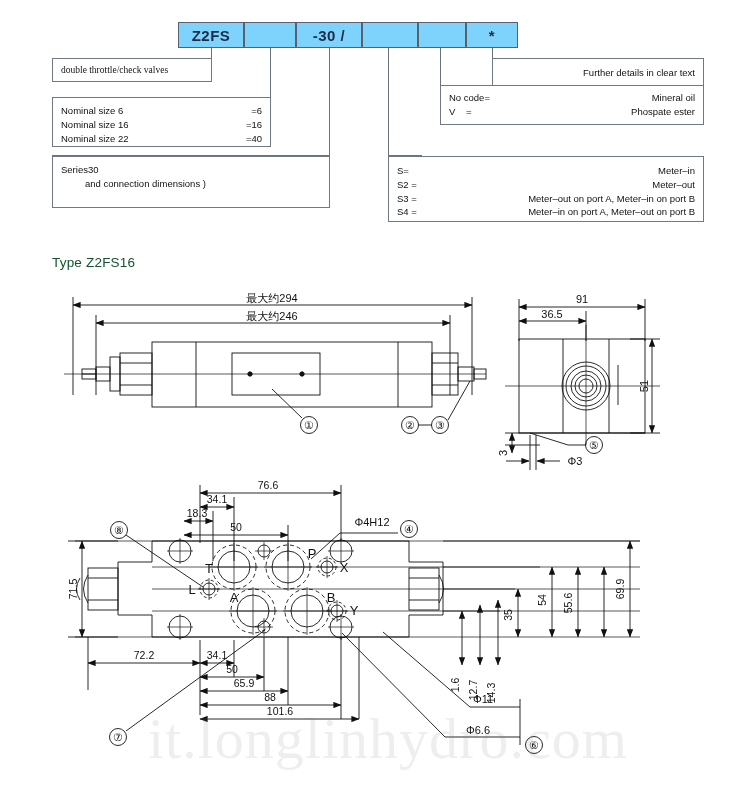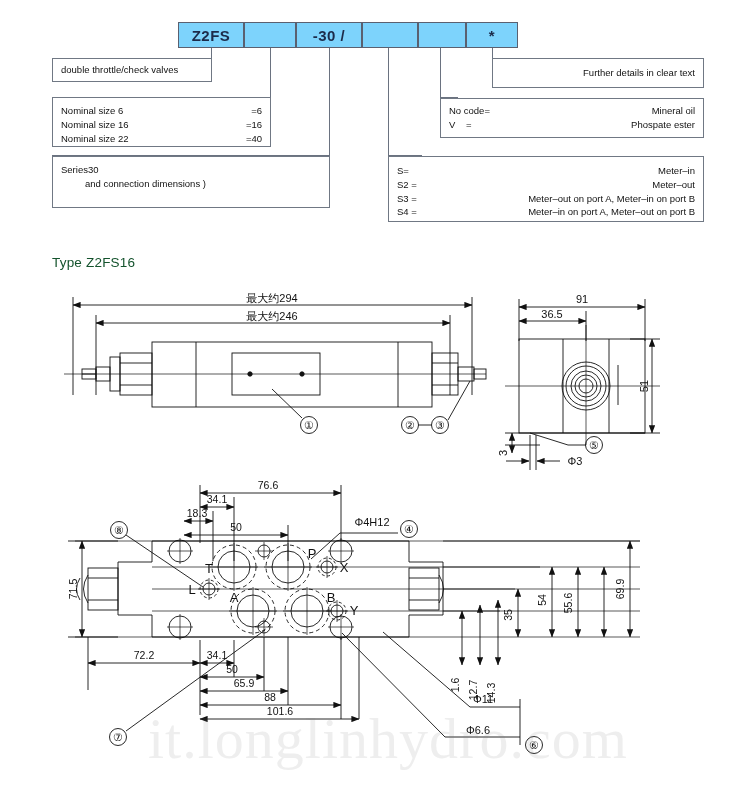--- a/index.html
+++ b/index.html
@@ -90,21 +90,21 @@
   <div class="lead v" style="left:329px;top:48px;height:107px;"></div>
   <div class="lead h" style="left:52px;top:155px;width:278px;"></div>
 
   <div class="lead v" style="left:388px;top:48px;height:107px;"></div>
   <div class="lead h" style="left:388px;top:155px;width:34px;"></div>
   <div class="lead v" style="left:440px;top:48px;height:49px;"></div>
   <div class="lead h" style="left:440px;top:97px;width:18px;"></div>
   <div class="lead v" style="left:492px;top:48px;height:18px;"></div>
   <div class="lead h" style="left:492px;top:66px;width:18px;"></div>
 
-  <div class="desc-box" style="left:52px;top:58px;width:160px;height:24px;display:flex;align-items:center;">
+  <div class="desc-box" style="left:52px;top:58px;width:160px;height:24px;display:flex;font-family:Liberation Serif, serif;">
     <span class="single">double throttle/check valves</span>
   </div>
 
   <div class="desc-box" style="left:52px;top:97px;width:219px;height:50px;padding-top:6px;">
     <div class="row">
         <span class="l">Nominal size 6</span>
         <span class="r">=6</span>
       </div>
     <div class="row">
         <span class="l">Nominal size 16</span>
@@ -118,21 +118,21 @@
 
   <div class="desc-box" style="left:52px;top:156px;width:278px;height:52px;padding-top:6px;position:absolute;">
     <div class="single">Series30</div>
     <div class="single" style="padding-left:24px;">and connection dimensions )</div>
   </div>
 
   <div class="desc-box right-al" style="left:492px;top:58px;width:212px;height:30px;display:flex;align-items:center;justify-content:flex-end;">
     <span class="single">Further details in clear text</span>
   </div>
 
-  <div class="desc-box" style="left:440px;top:98px;width:264px;height:40px;padding-top:5px;">
+  <div class="desc-box" style="left:440px;top:85px;width:264px;height:40px;padding-top:5px;">
     <div class="row">
         <span class="l">No code=</span>
         <span class="r">Mineral oil</span>
       </div>
     <div class="row">
         <span class="l">V    =</span>
         <span class="r">Phospate ester</span>
       </div>
   </div>
 

